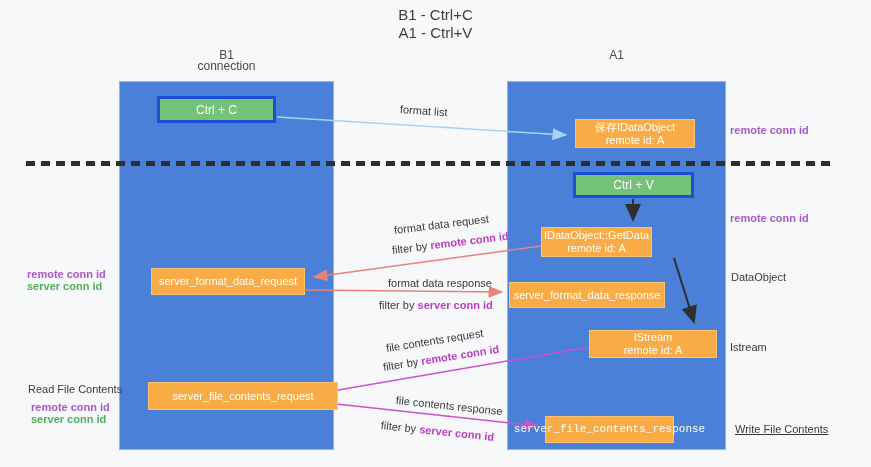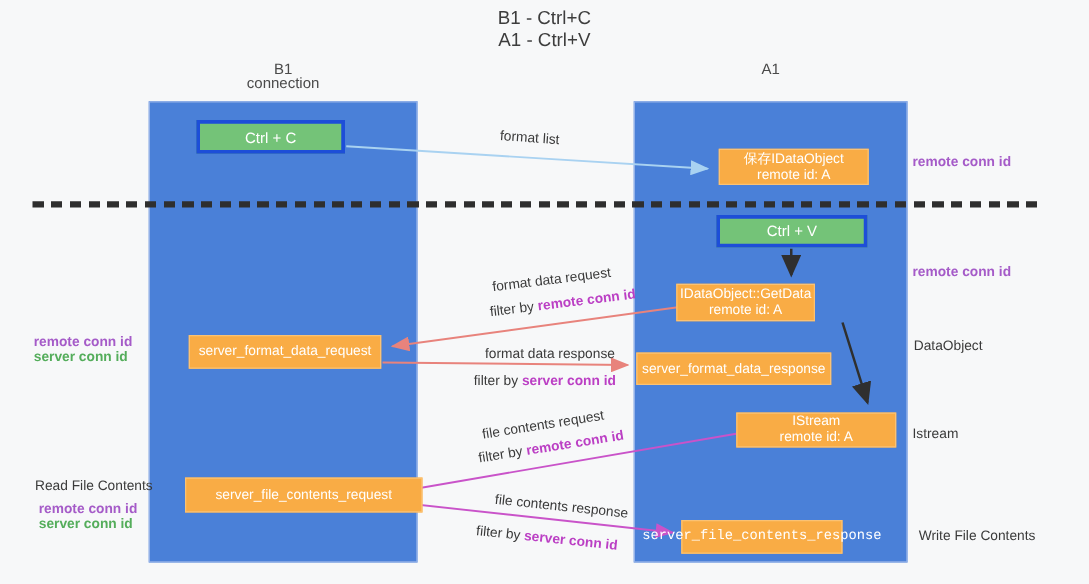--- a/index.html
+++ b/index.html
@@ -124,21 +124,21 @@
     <span>server_file_contents_request</span>
   </div>
   <div class="node" style="left:545px;top:416px;width:129px;height:27px;font-family:Liberation Mono, monospace;">
     <span>server_file_contents_response</span>
   </div>
 
   <div class="lbl purple" style="left:730px;top:124px;">remote conn id</div>
   <div class="lbl purple" style="left:730px;top:212px;">remote conn id</div>
   <div class="lbl plain" style="left:731px;top:235px;margin-top:36px;">DataObject</div>
   <div class="lbl plain" style="left:730px;top:341px;">Istream</div>
-  <div class="lbl plain" style="left:735px;top:423px;">Write File Contents</div>
+  <div class="lbl plain" style="left:735px;top:423px;text-decoration:underline;">Write File Contents</div>
 
   <div class="lbl purple" style="left:27px;top:268px;">remote conn id</div>
   <div class="lbl greenlbl" style="left:27px;top:280px;">server conn id</div>
   <div class="lbl plain" style="left:28px;top:383px;">Read File Contents</div>
   <div class="lbl purple" style="left:31px;top:401px;">remote conn id</div>
   <div class="lbl greenlbl" style="left:31px;top:413px;">server conn id</div>
 
   <div class="lbl plain rot" style="left:400px;top:103px;transform:rotate(4deg);">format list</div>
 
   <div class="lbl plain rot" style="left:394px;top:224px;transform:rotate(-7deg);">format data request</div>

